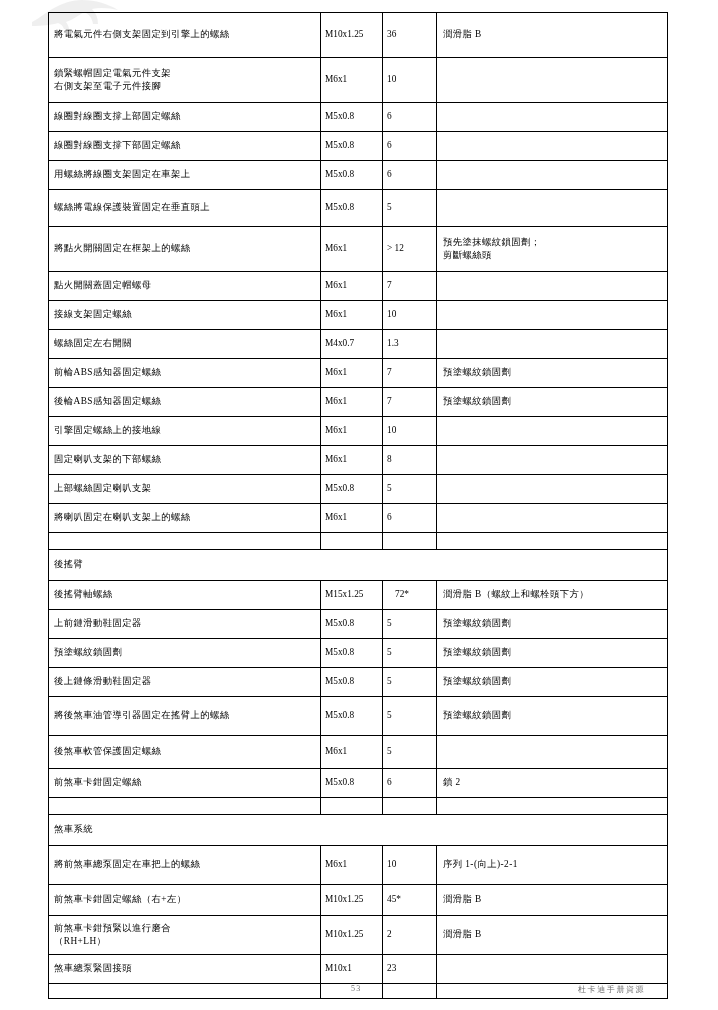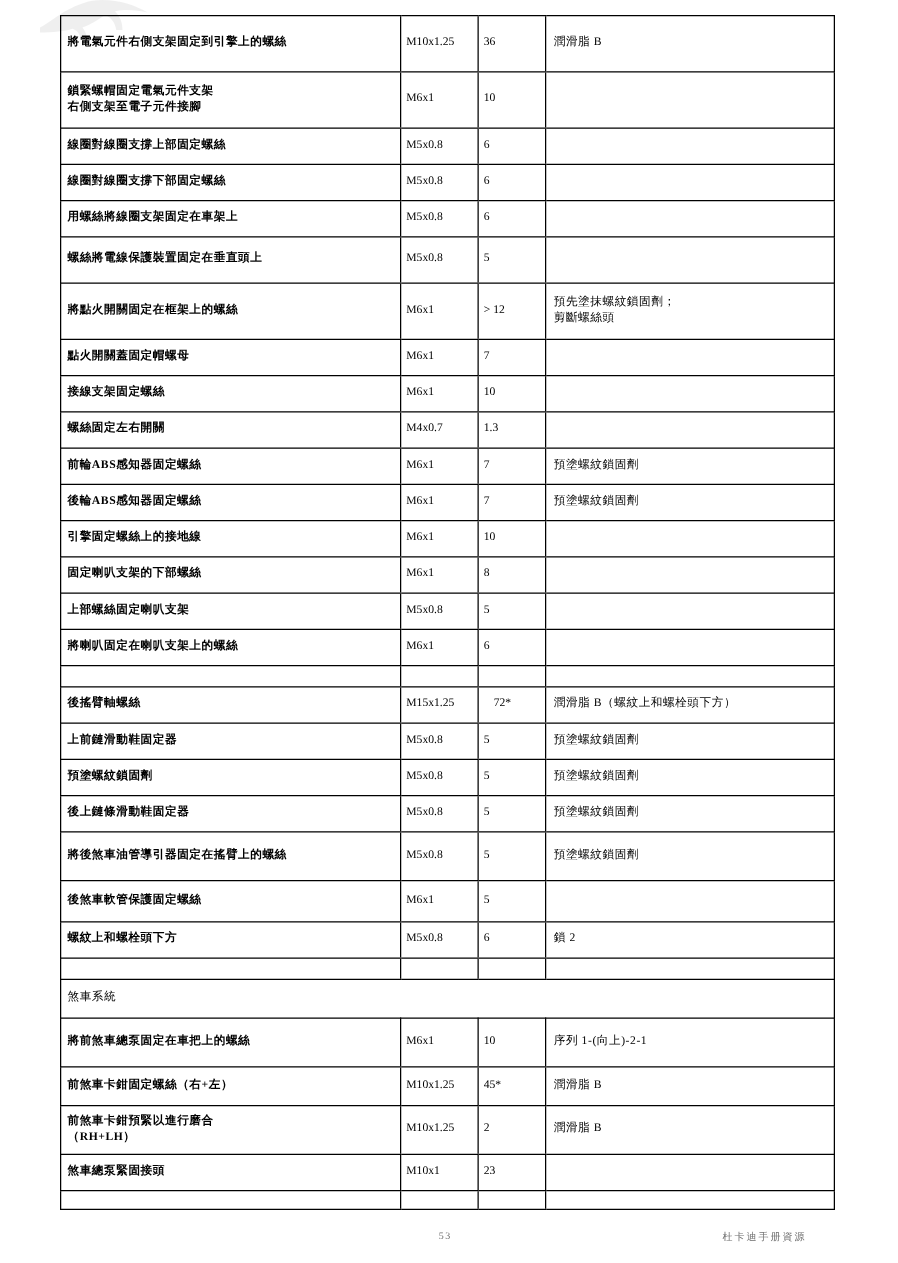--- a/index.html
+++ b/index.html
@@ -48,21 +48,20 @@
   col.c-notes{width:231px;}
 
   tr.drow{ }
   tr.drow td{
     border-top:1.1px solid #000;
     border-bottom:1.1px solid #000;
   }
   tr.drow td.desc{
     border-left:1.1px solid #000;
     padding-left:5px;
-    font-weight:bold;
   }
   tr.drow td.thread{
     border-left:1.1px solid #000;
     padding-left:4px;
     font-family:"Liberation Serif","DejaVu Serif",serif;
     letter-spacing:0px;
   }
   tr.drow td.torque{
     border-left:1.1px solid #000;
     padding-left:4px;
@@ -349,20 +348,23 @@
           <td class="notes" style="height: 28px;">
             <span class="cellwrap"></span>
           </td>
         </tr>
         <tr class="blank">
           <td class="desc" style="height: 16px;"></td>
           <td class="thread" style="height: 16px;"></td>
           <td class="torque" style="height: 16px;"></td>
           <td class="notes" style="height: 16px;"></td>
         </tr>
+        <tr class="srow">
+          <td class="sec" colspan="4" style="height: 30px;">後搖臂</td>
+        </tr>
         <tr class="drow">
           <td class="desc" style="height: 28px;">
             <span class="cellwrap">後搖臂軸螺絲</span>
           </td>
           <td class="thread" style="height: 28px;">
             <span class="cellwrap">M15x1.25</span>
           </td>
           <td class="torque" style="height: 28px; padding-left: 12px;">
             <span class="cellwrap">72*</span>
           </td>
@@ -435,21 +437,21 @@
           </td>
           <td class="torque" style="height: 32px;">
             <span class="cellwrap">5</span>
           </td>
           <td class="notes" style="height: 32px;">
             <span class="cellwrap"></span>
           </td>
         </tr>
         <tr class="drow">
           <td class="desc" style="height: 28px;">
-            <span class="cellwrap">螺紋上和螺栓頭下方</span>
+            <span class="cellwrap">前煞車卡鉗固定螺絲</span>
           </td>
           <td class="thread" style="height: 28px;">
             <span class="cellwrap">M5x0.8</span>
           </td>
           <td class="torque" style="height: 28px;">
             <span class="cellwrap">6</span>
           </td>
           <td class="notes" style="height: 28px;">
             <span class="cellwrap">鎖 2</span>
           </td>

